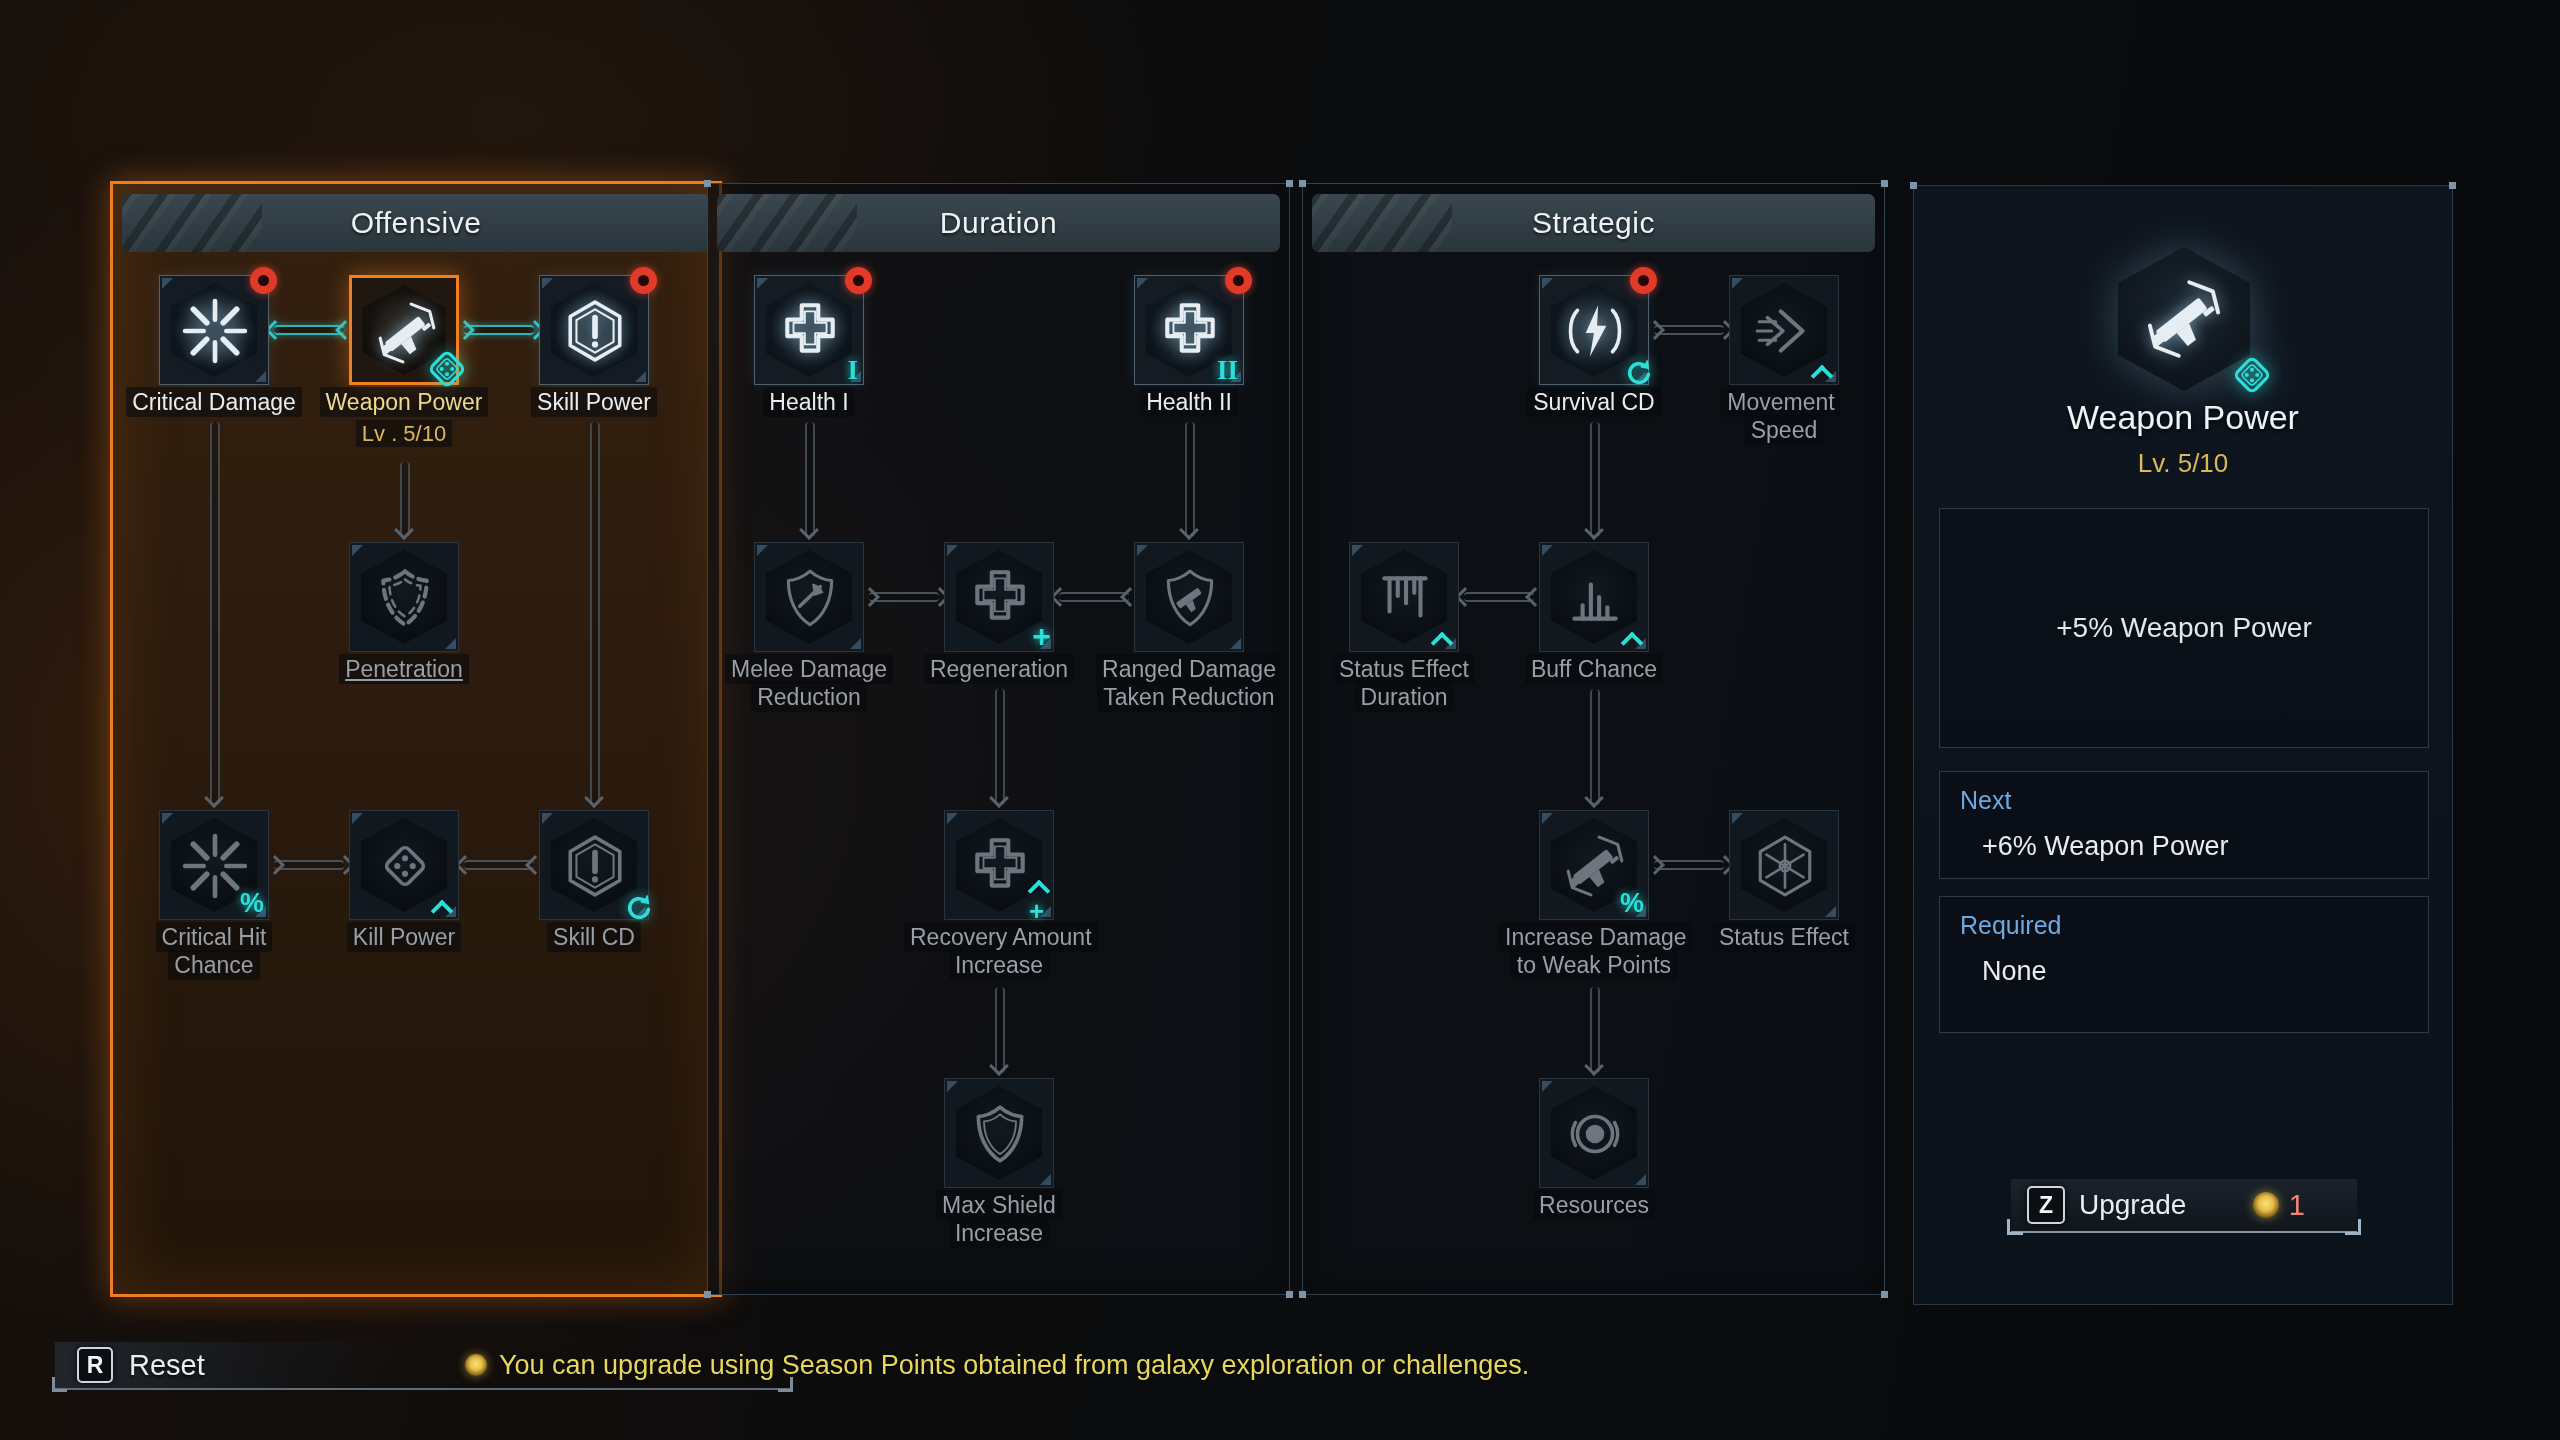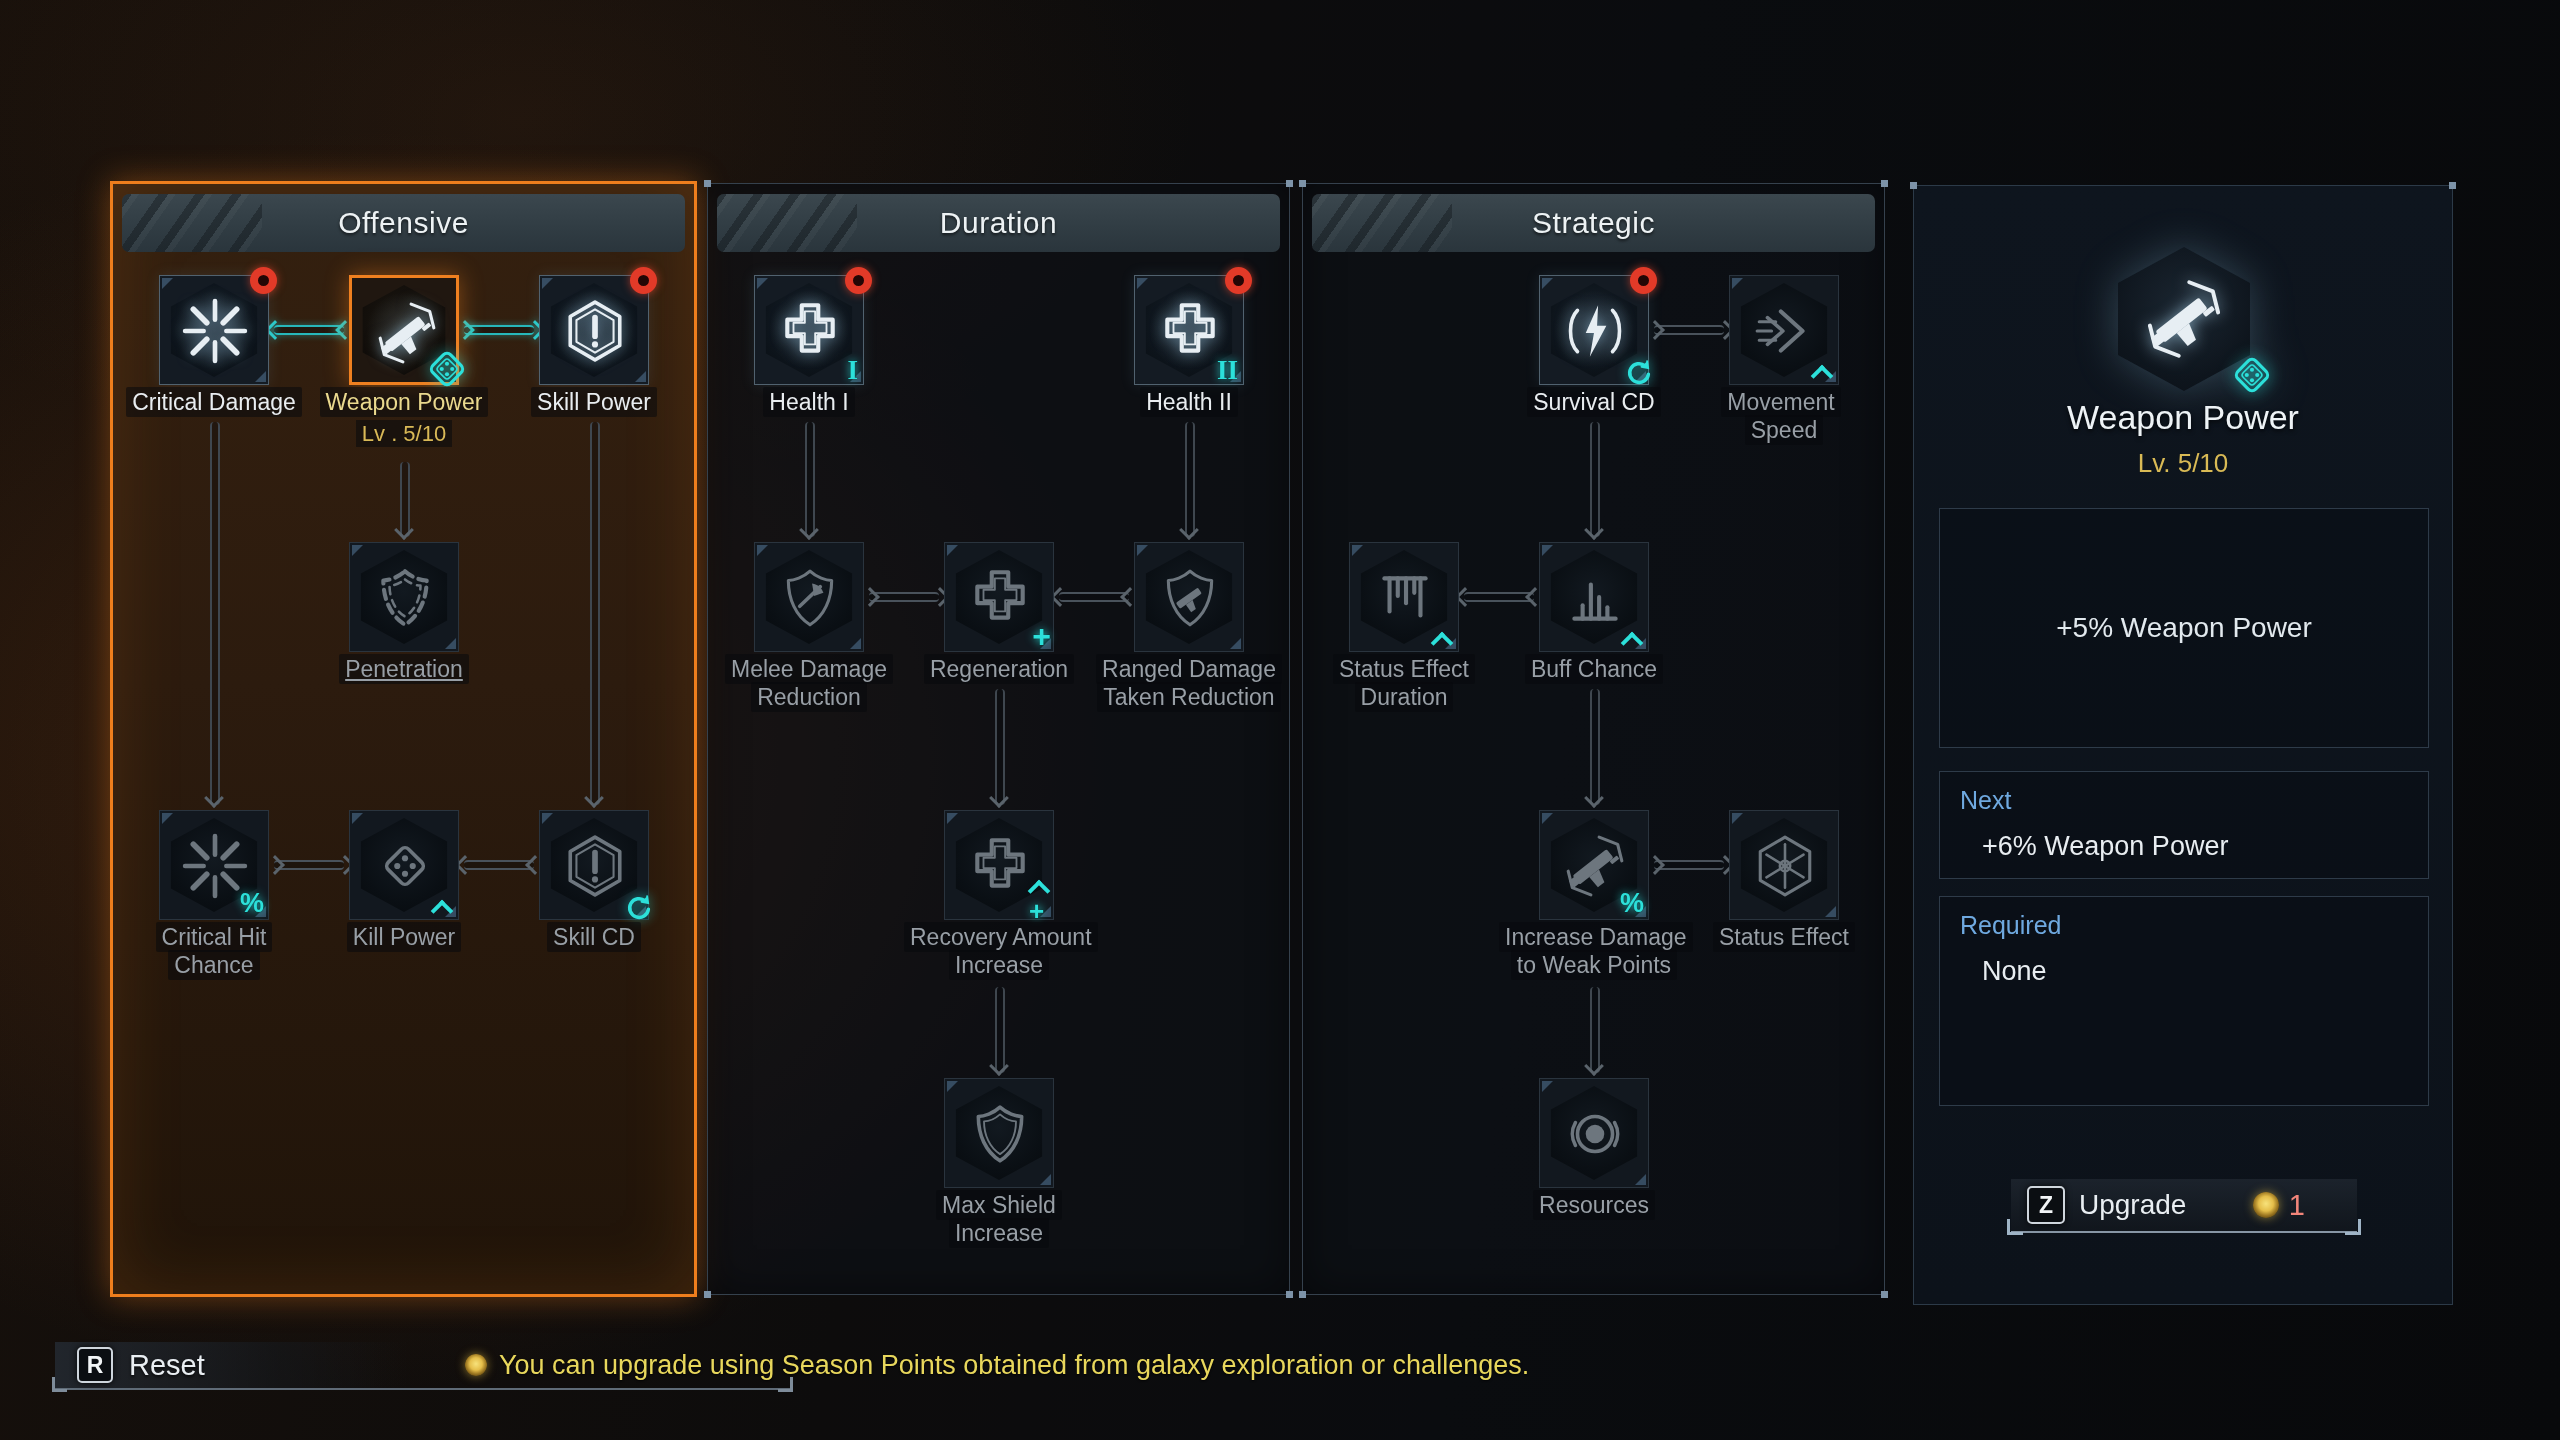--- a/index.html
+++ b/index.html
@@ -9,21 +9,21 @@
       radial-gradient(ellipse 1100px 900px at 380px 760px, rgba(125,62,18,.34), rgba(0,0,0,0) 70%),
       radial-gradient(ellipse 900px 500px at 520px 120px, rgba(90,50,20,.22), rgba(0,0,0,0) 75%),
       linear-gradient(100deg,#17100b 0%,#0d0c0c 38%,#0a0c0f 60%,#08090b 100%);}
   
   .panel{position:absolute;top:183px;width:581px;height:1110px;background:rgba(13,18,24,.58);
     border:1px solid #35414d;box-shadow:inset 0 0 40px rgba(0,0,0,.45);}
   .panel .corner{position:absolute;width:7px;height:7px;background:#7d93a8;}
   .corner.tl{top:-4px;left:-4px}.corner.tr{top:-4px;right:-4px}
   .corner.bl{bottom:-4px;left:-4px}.corner.br{bottom:-4px;right:-4px}
   .panel.selected{background:linear-gradient(180deg,#34200f 0%,#2c1b0e 45%,#201409 100%);
-    border:3px solid #ee7e1d;margin:-2px;box-shadow:0 0 30px rgba(235,125,30,.4),inset 0 0 70px rgba(220,120,30,.18);}
+    border:3px solid #ee7e1d;margin:-2px;box-shadow:0 0 30px rgba(235,125,30,.4),inset 0 0 70px rgba(220,120,30,.18);padding-left:25px;}
   .panel-header{position:absolute;left:9px;right:9px;top:10px;height:58px;border-radius:7px;
     background:linear-gradient(180deg,#3b474e 0%,#313d44 55%,#2a353c 100%);
     color:#edf2f4;font-size:30px;line-height:58px;text-align:center;letter-spacing:.5px;
     text-shadow:0 2px 3px rgba(0,0,0,.6);overflow:hidden;}
   .panel-header:before{content:"";position:absolute;left:0;top:0;bottom:0;width:140px;
     background:repeating-linear-gradient(125deg,rgba(10,14,17,.5) 0 8px,rgba(255,255,255,.05) 8px 14px,rgba(10,14,17,0) 14px 30px);
     opacity:.7;}
   
   .node{position:absolute;width:110px;height:110px;background:#12181f;border:1px solid #2a343e;z-index:3;box-sizing:border-box;}
   .node .hexbg{position:absolute;inset:5px;clip-path:polygon(50% 2%,94% 26%,94% 74%,50% 98%,6% 74%,6% 26%);
@@ -72,21 +72,21 @@
   .bighex{position:absolute;inset:0;clip-path:polygon(50% 2%,94% 26%,94% 74%,50% 98%,6% 74%,6% 26%);
     background:radial-gradient(circle at 50% 42%,#1b2631 0%,#0e151d 62%,#0a0f15 100%);}
   .bighex .icon{left:33px;top:33px;width:84px;height:84px;color:#e7eef3;filter:drop-shadow(0 0 8px rgba(180,225,250,.6));}
   .bigbadge{position:absolute;right:-16px;bottom:-8px;filter:drop-shadow(0 0 8px rgba(40,220,215,.85));}
   .detail-title{position:absolute;left:0;right:0;top:212px;text-align:center;font-size:34px;color:#eef3f6;text-shadow:0 2px 4px rgba(0,0,0,.7);}
   .detail-level{position:absolute;left:0;right:0;top:262px;text-align:center;font-size:26px;color:#d9ba55;}
   .box{position:absolute;left:25px;width:490px;border:1px solid #2e3b49;background:rgba(9,14,21,.65);box-sizing:border-box;}
   .effect-box{top:322px;height:240px;display:flex;align-items:center;justify-content:center;
     font-size:28px;color:#e2e9ee;}
   .next-box{top:585px;height:108px;padding:14px 20px;}
-  .req-box{top:710px;height:210px;padding:14px 20px;}
+  .req-box{top:710px;height:137px;padding:14px 20px;}
   .box .blabel{font-size:25px;color:#6fa9e0;}
   .box .bvalue{margin:16px 0 0 22px;font-size:27px;color:#e8edf1;}
   .upgrade-btn{position:absolute;left:97px;top:993px;width:346px;height:52px;display:flex;align-items:center;
     background:linear-gradient(180deg,rgba(40,48,58,.55),rgba(18,23,29,.75));border-bottom:2px solid #8796a5;}
   .upgrade-btn:before,.upgrade-btn:after{content:"";position:absolute;bottom:-4px;width:13px;height:13px;border-bottom:3px solid #9fb4c6;}
   .upgrade-btn:before{left:-4px;border-left:3px solid #9fb4c6;}
   .upgrade-btn:after{right:-4px;border-right:3px solid #9fb4c6;}
   .keycap{width:34px;height:34px;border:2px solid #cfd6dd;border-radius:5px;background:#0b0e12;
     color:#f2f5f7;font-size:23px;font-weight:bold;text-align:center;line-height:34px;box-shadow:0 0 6px rgba(0,0,0,.8);}
   .upgrade-btn .keycap{margin-left:16px;}

